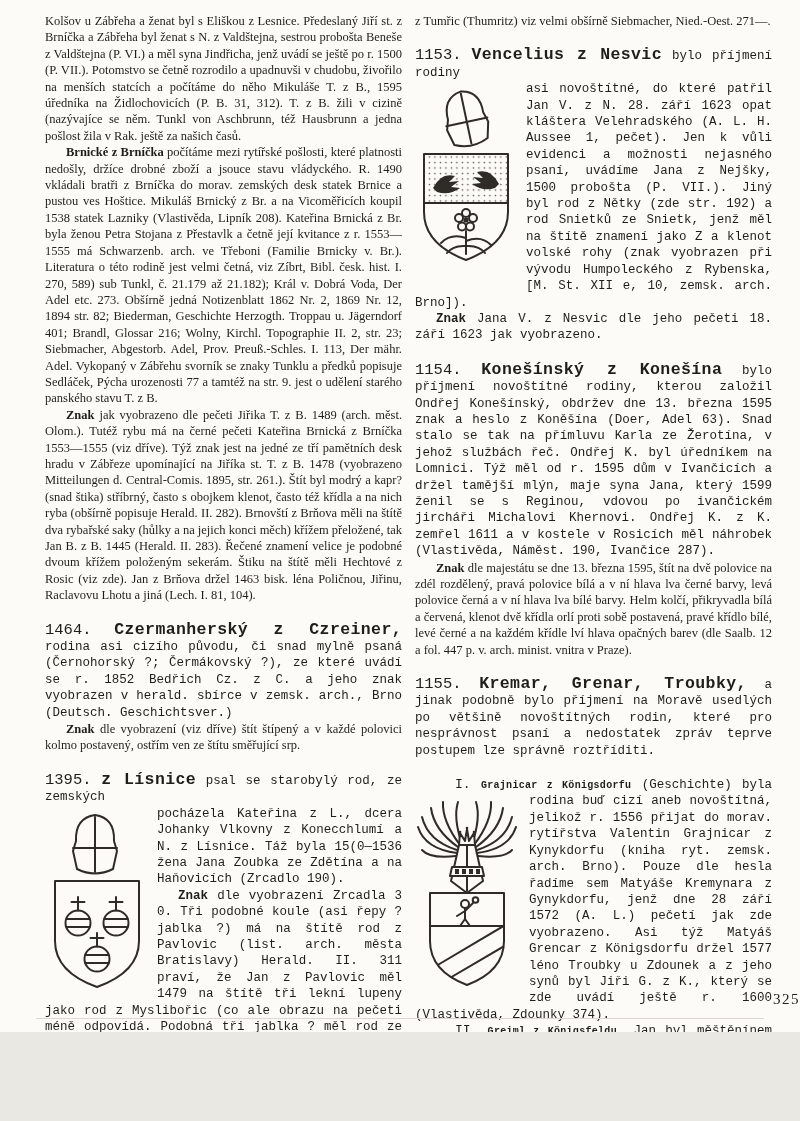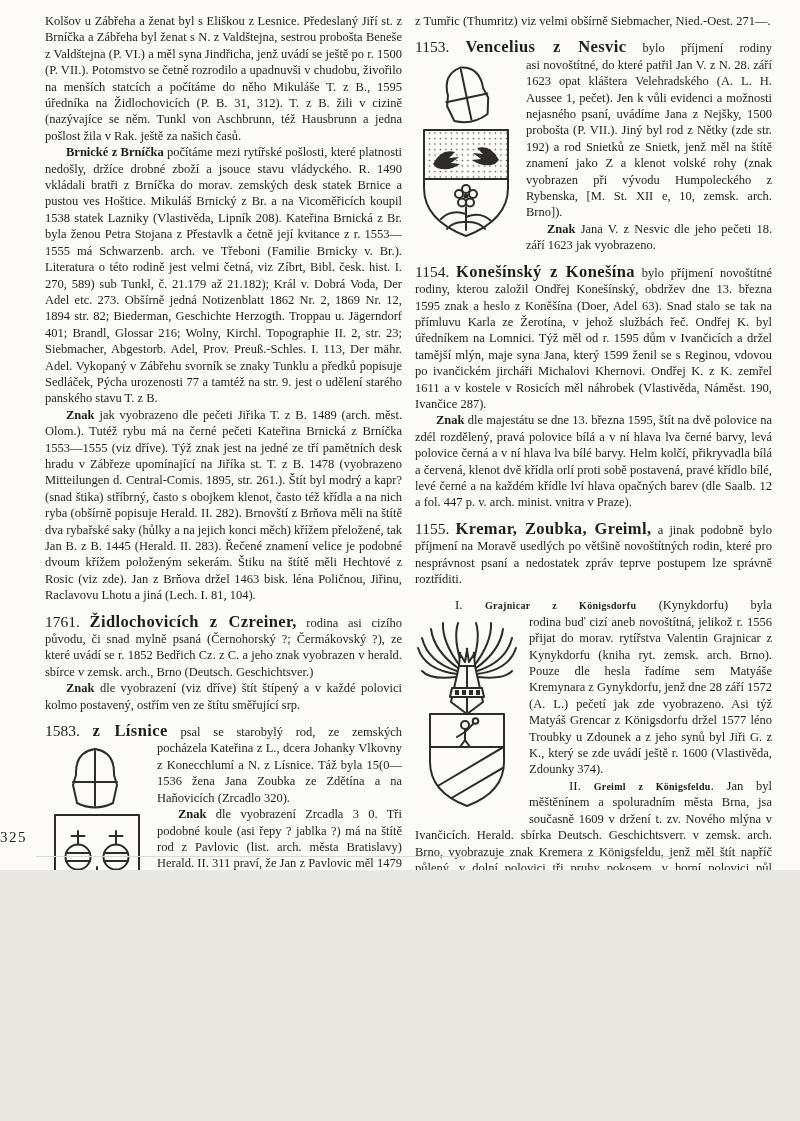--- a/index.html
+++ b/index.html
@@ -1,67 +1,67 @@
 <!DOCTYPE html>
 <html><head>
 <meta charset="utf-8">
 <style>
   * { margin:0; padding:0; box-sizing:border-box; }
   html,body { background:#e9e8e3; }
   .page {
-    width:800px; height:870px; margin:0 auto; position:relative;
+    width:800px; height:1032px; margin:0 auto; position:relative;
     background:#fcfbf7; overflow:hidden;
     font-family:"Liberation Serif","DejaVu Serif",serif; color:#201e1b;
   }
   .columns { display:flex; gap:13px; padding:13px 28px 0 45px; }
   .col { width:357px; height:1054px; overflow:hidden; }
   .para { font-size:12.5px; line-height:16.4px; text-align:justify; text-justify:inter-word; }
   .indent { text-indent:21px; }
   .indent40 { text-indent:40px; }
   .jlast { text-align-last:justify; }
-  .entry { margin-top:10px; }
+  .entry { margin-top:18px;font-family:Liberation Mono, monospace; }
   .enum  { font-size:15.5px; line-height:1; }
   .etitle{ font-size:16.5px; line-height:1; font-weight:bold; letter-spacing:.4px; }
   .rnum  { font-size:13px; line-height:1; }
   .stitle{ font-size:10px; line-height:1; font-weight:bold; letter-spacing:.3px; }
   b.lead { font-weight:bold; }
   .arms { float:left; }
   .arms-lisnice { margin:3px 12px 2px 0; }
   .arms-nesvic  { margin:3px 11px 2px 2px; }
   .arms-graj    { margin:2px 10px 2px 0; }
   .arms svg { display:block; }
   .ink { stroke:#2f2c28; fill:none; stroke-width:2; stroke-linejoin:round; stroke-linecap:round; }
   .paperfill { fill:#fcfbf7; }
   .inkfill { fill:#2f2c28; stroke:none; }
   .pagenum {
-    position:absolute; bottom:24px; left:0; right:0; text-align:left;
+    position:absolute; bottom:24px; left:0; right:0; text-align:right;
     font-size:15px; letter-spacing:1.5px; color:#24221f;
   }
   .bottom-line { position:absolute; bottom:13px; left:36px; right:36px; height:1px; background:#dcd9d1; }
 </style>
 </head>
 <body>
 
 <div class="page">
   <div class="columns">
 
     <div class="col">
 
       <p class="para">Kolšov u Zábřeha a ženat byl s Eliškou z Lesnice. Předeslaný Jiří st. z Brníčka a Zábřeha byl ženat s N. z Valdštejna, sestrou probošta Beneše z Valdštejna (P. VI.) a měl syna Jindřicha, jenž uvádí se ještě po r. 1500 (P. VII.). Potomstvo se četně rozrodilo a upadnuvši v chudobu, živořilo na menších statcích a počítáme do něho Mikuláše T. z B., 1595 úředníka na Židlochovicích (P. B. 31, 312). T. z B. žili v cizině (nazývajíce se něm. Tunkl von Aschbrunn, též Hausbrunn a jedna pošlost žila v Rak. ještě za našich časů.</p>
 
       <p class="para indent"><b class="lead">Brnické z Brníčka</b> <span>počítáme mezi rytířské pošlosti, které platnosti nedošly, držíce drobné zboží a jsouce stavu vládyckého. R. 1490 vkládali bratři z Brníčka do morav. zemských desk statek Brnice a pustou ves Hoštice. Mikuláš Brnický z Br. a na Vicoměřicích koupil 1538 statek Lazniky (Vlastivěda, Lipník 208). Kateřina Brnická z Br. byla ženou Petra Stojana z Přestavlk a četně její kvitance z r. 1553—1555 má Schwarzenb. arch. ve Třeboni (Familie Brnicky v. Br.). Literatura o této rodině jest velmi četná, viz Zíbrt, Bibl. česk. hist. I. 270, 589) sub Tunkl, č. 21.179 až 21.182); Král v. Dobrá Voda, Der Adel etc. 273. Obšírně jedná Notizenblatt 1862 Nr. 2, 1869 Nr. 12, 1894 str. 82; Biederman, Geschichte Herzogth. Troppau u. Jägerndorf 401; Brandl, Glossar 216; Wolny, Kirchl. Topographie II. 2, str. 23; Siebmacher, Abgestorb. Adel, Prov. Preuß.-Schles. I. 113, Der mähr. Adel. Vykopaný v Zábřehu svorník se znaky Tunklu a předků popisuje Sedláček, Pýcha urozenosti 77 a tamtéž na str. 9. jest o udělení starého panského stavu T. z B.</span></p>
 
       <p class="para indent"><b class="lead">Znak</b> <span>jak vyobrazeno dle pečeti Jiřika T. z B. 1489 (arch. měst. Olom.). Tutéž rybu má na černé pečeti Kateřina Brnická z Brníčka 1553—1555 (viz dříve). Týž znak jest na jedné ze tří pamětních desk hradu v Zábřeze upomínající na Jiříka st. T. z B. 1478 (vyobrazeno Mitteilungen d. Central-Comis. 1895, str. 261.). Štít byl modrý a kapr? (snad štika) stříbrný, často s obojkem klenot, často též křídla a na nich ryba (obšírně popisuje Herald. II. 282). Brnovští z Brňova měli na štítě dva rybařské saky (hůlky a na jejich konci měch) křížem přeložené, tak Jan B. z B. 1445 (Herald. II. 283). Řečené znamení velice je podobné dvoum křížem položeným sekerám. Štiku na štítě měli Hechtové z Rosic (viz zde). Jan z Brňova držel 1463 bisk. léna Poličnou, Jiřinu, Raclavovu Lhotu a jiná (Lech. I. 81, 104).</span></p>
 
-      <p class="para entry"><span class="enum">1761.</span> <b class="etitle">Židlochovicích z Czreiner,</b> <span>rodina asi cizího původu, či snad mylně psaná (Černohorský ?; Čermákovský ?), ze které uvádí se r. 1852 Bedřich Cz. z C. a jeho znak vyobrazen v herald. sbírce v zemsk. arch., Brno (Deutsch. Geschichtsver.)</span></p>
+      <p class="para entry"><span class="enum">1464.</span> <b class="etitle">Czermanherský z Czreiner,</b> <span>rodina asi cizího původu, či snad mylně psaná (Černohorský ?; Čermákovský ?), ze které uvádí se r. 1852 Bedřich Cz. z C. a jeho znak vyobrazen v herald. sbírce v zemsk. arch., Brno (Deutsch. Geschichtsver.)</span></p>
 
       <p class="para indent"><b class="lead">Znak</b> <span>dle vyobrazení (viz dříve) štít štípený a v každé polovici kolmo postavený, ostřím ven ze štítu směřující srp.</span></p>
 
       <div class="entry">
-        <p class="para jlast"><span class="enum">1583.</span> <b class="etitle">z Lísnice</b> <span>psal se starobylý rod, ze zemských</span></p>
+        <p class="para jlast"><span class="enum">1395.</span> <b class="etitle">z Lísnice</b> <span>psal se starobylý rod, ze zemských</span></p>
 
         <div class="arms arms-lisnice">
           <svg width="100" height="188" viewBox="0 0 100 188" aria-hidden="true">
             <g>
               <path class="ink paperfill" d="M31 32 Q30 9 50 6 Q70 9 69 32 L72 42 L68 60 Q50 69 32 60 L28 42 Z"></path>
               <path class="ink" stroke-width="2.6" d="M28 39 L72 39"></path>
               <path class="ink" stroke-width="2.6" d="M50 8 L50 63"></path>
             </g>
             <g>
               <path class="ink paperfill" d="M10 72 L94 72 L94 132 Q94 163 52 178 Q10 163 10 132 Z"></path>
@@ -77,21 +77,21 @@
               </g>
               <g>
                 <circle class="ink" cx="52" cy="150" r="12.5"></circle>
                 <path class="ink" stroke-width="1.6" d="M40.5 146 h23 M40.5 154 h23"></path>
                 <path class="ink" stroke-width="2" d="M52 137.5 V124 M45.5 129 h13"></path>
               </g>
             </g>
           </svg>
         </div>
 
-        <p class="para">pocházela Kateřina z L., dcera Johanky Vlkovny z Konecchlumí a N. z Lísnice. Táž byla 15(0—1536 žena Jana Zoubka ze Zdětína a na Haňovicích (Zrcadlo 320).</p>
+        <p class="para">pocházela Kateřina z L., dcera Johanky Vlkovny z Konecchlumí a N. z Lísnice. Táž byla 15(0—1536 žena Jana Zoubka ze Zdětína a na Haňovicích (Zrcadlo 190).</p>
         <p class="para indent"><b class="lead">Znak</b> <span>dle vyobrazení Zrcadla 3 0. Tři podobné koule (asi řepy ? jablka ?) má na štítě rod z Pavlovic (list. arch. města Bratislavy) Herald. II. 311 praví, že Jan z Pavlovic měl 1479 na štítě tři lekní lupeny jako rod z Myslibořic (co ale obrazu na pečeti méně odpovídá. Podobná tři jablka ? měl rod ze Stříteže (v z zde). Jedno korunov. jablko s křížkem má na štítě v Rak. usedlý rod</span></p>
       </div>
     </div>
 
     <div class="col">
 
       <p class="para">z Tumřic (Thumritz) viz velmi obšírně Siebmacher, Nied.-Oest. 271—.</p>
 
       <div class="entry">
         <p class="para jlast"><span class="enum">1153.</span> <b class="etitle">Vencelius z Nesvic</b> <span>bylo příjmení rodiny</span></p>
@@ -135,24 +135,24 @@
         </div>
 
         <p class="para">asi novoštítné, do které patřil Jan V. z N. 28. září 1623 opat kláštera Velehradského (A. L. H. Aussee 1, pečet). Jen k vůli evidenci a možnosti nejasného psaní, uvádíme Jana z Nejšky, 1500 probošta (P. VII.). Jiný byl rod z Nětky (zde str. 192) a rod Snietků ze Snietk, jenž měl na štítě znamení jako Z a klenot volské rohy (znak vyobrazen při vývodu Humpoleckého z Rybenska, [M. St. XII e, 10, zemsk. arch. Brno]).</p>
         <p class="para indent"><b class="lead">Znak</b> <span>Jana V. z Nesvic dle jeho pečeti 18. září 1623 jak vyobrazeno.</span></p>
       </div>
 
       <p class="para entry"><span class="enum">1154.</span> <b class="etitle">Konešínský z Konešína</b> <span>bylo příjmení novoštítné rodiny, kterou založil Ondřej Konešínský, obdržev dne 13. března 1595 znak a heslo z Koněšína (Doer, Adel 63). Snad stalo se tak na přímluvu Karla ze Žerotína, v jehož službách řeč. Ondřej K. byl úředníkem na Lomnici. Týž měl od r. 1595 dům v Ivančicích a držel tamější mlýn, maje syna Jana, který 1599 ženil se s Reginou, vdovou po ivančickém jircháři Michalovi Khernovi. Ondřej K. z K. zemřel 1611 a v kostele v Rosicích měl náhrobek (Vlastivěda, Náměst. 190, Ivančice 287).</span></p>
 
       <p class="para indent"><b class="lead">Znak</b> <span>dle majestátu se dne 13. března 1595, štít na dvě polovice na zdél rozdělený, pravá polovice bílá a v ní hlava lva černé barvy, levá polovice černá a v ní hlava lva bílé barvy. Helm kolčí, přikryvadla bílá a červená, klenot dvě křídla orlí proti sobě postavená, pravé křídlo bílé, levé černé a na každém křídle lví hlava opačných barev (dle Saalb. 12 a fol. 447 p. v. arch. minist. vnitra v Praze).</span></p>
 
-      <p class="para entry"><span class="enum">1155.</span> <b class="etitle">Kremar, Zoubka, Greiml,</b> <span>a jinak podobně bylo příjmení na Moravě usedlých po většině novoštítných rodin, které pro nesprávnost psaní a nedostatek zpráv teprve postupem lze správně roztříditi.</span></p>
+      <p class="para entry"><span class="enum">1155.</span> <b class="etitle">Kremar, Grenar, Troubky,</b> <span>a jinak podobně bylo příjmení na Moravě usedlých po většině novoštítných rodin, které pro nesprávnost psaní a nedostatek zpráv teprve postupem lze správně roztříditi.</span></p>
 
       <div class="entry">
-        <p class="para indent40 jlast"><span class="rnum">I.</span> <b class="stitle">Grajnicar z Königsdorfu</b> <span>(Kynykdorfu) byla</span></p>
+        <p class="para indent40 jlast"><span class="rnum">I.</span> <b class="stitle">Grajnicar z Königsdorfu</b> <span>(Geschichte) byla</span></p>
 
         <div class="arms arms-graj">
           <svg width="104" height="196" viewBox="0 0 104 196" aria-hidden="true">
             <defs>
               <clipPath id="gshield">
                   <path d="M15 98 L89 98 L89 146 Q89 176 52 190 Q15 176 15 146 Z"></path>
                 </clipPath>
             </defs>
             <g class="ink">
               <path d="M42 58 Q10 54 3 32"></path>

